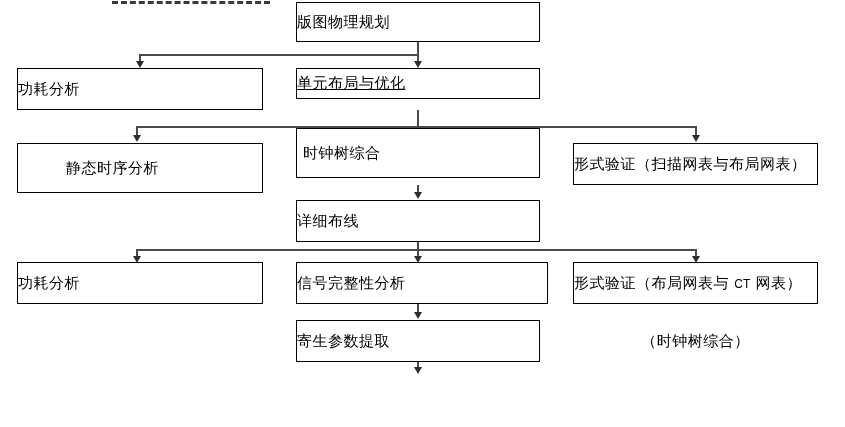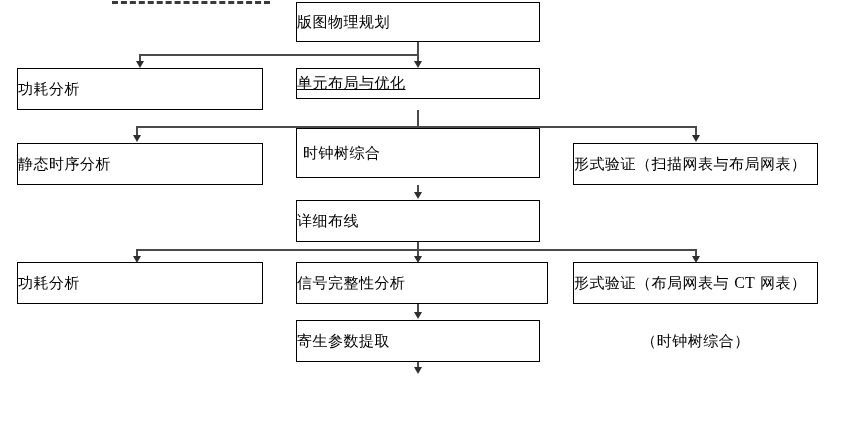--- a/index.html
+++ b/index.html
@@ -62,22 +62,22 @@
     border-left: 4px solid transparent;
     border-right: 4px solid transparent;
     border-top: 7px solid #2e2e2e;
   }
   .dashed-line {
     position: absolute;
     height: 0;
     border-top: 3px dashed #3a3a3a;
   }
   .ct-latin {
-    font-family: Liberation Serif, serif;
-    font-size: 16px;
+    font-family: Liberation Sans, sans-serif;
+    font-size: 12px;
     letter-spacing: 0;
     color: #000000;
   }
 </style>
 </head>
 <body>
 
 <div id="canvas">
 
   <div class="dashed-line" style="left:112px; top:1px; width:158px;"></div>
@@ -106,21 +106,21 @@
 
   <div class="vline" style="left:417px; top:110px; height:17px;"></div>
   <div class="hline" style="left:136px; top:126px; width:560px;"></div>
   <div class="vline" style="left:136px; top:126px; height:10px;"></div>
   <div class="arrowhead" style="left:133px; top:135px;"></div>
   <div class="vline" style="left:417px; top:126px; height:10px;"></div>
   <div class="arrowhead" style="left:414px; top:135px;"></div>
   <div class="vline" style="left:695px; top:126px; height:10px;"></div>
   <div class="arrowhead" style="left:692px; top:135px;"></div>
 
-  <div class="node" style="left:17px; top:143px; width:246px; height:42px;">
+  <div class="node" style="left:17px; top:143px; width:246px; height:50px;padding-left:48px;">
     <span class="label">静态时序分析</span>
   </div>
 
   <div class="node" style="left:296px; top:128px; width:244px; height:50px;padding-left:6px;">
     <span class="label">时钟树综合</span>
   </div>
 
   <div class="node" style="left:573px; top:143px; width:245px; height:42px;">
     <span class="label">形式验证（扫描网表与布局网表）</span>
   </div>

